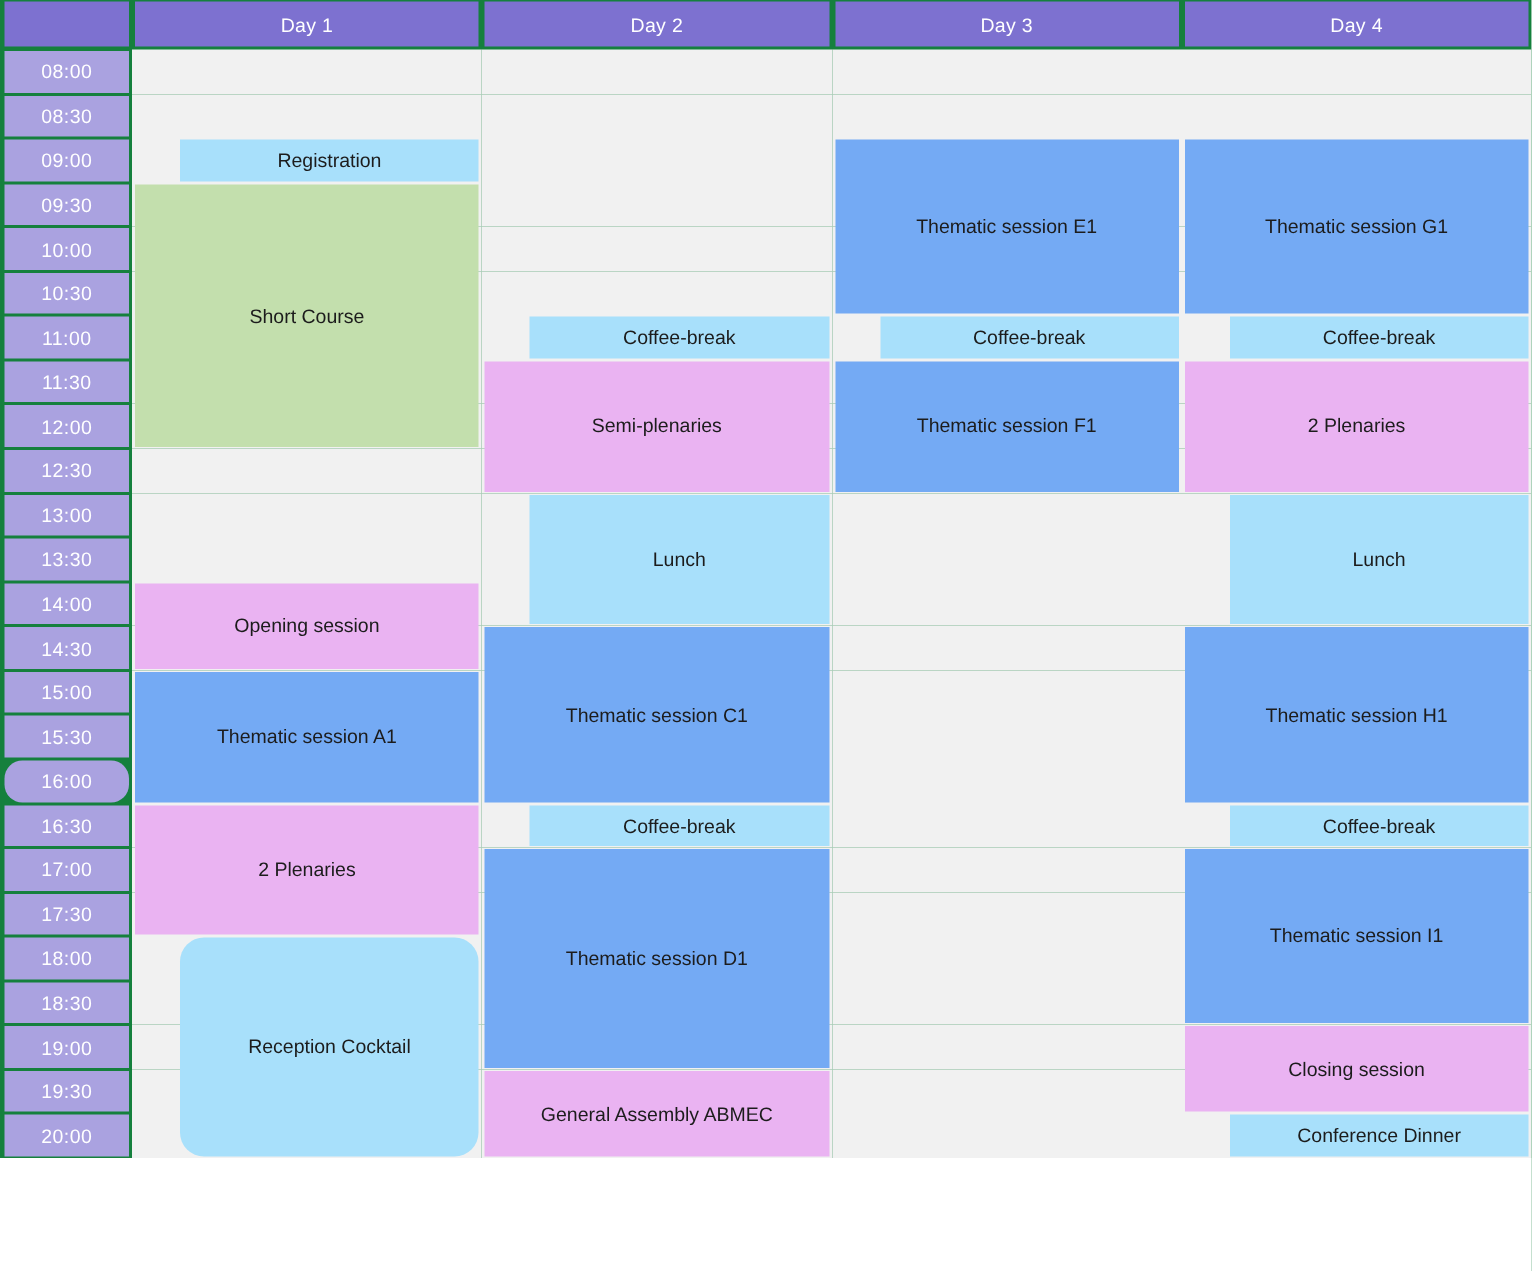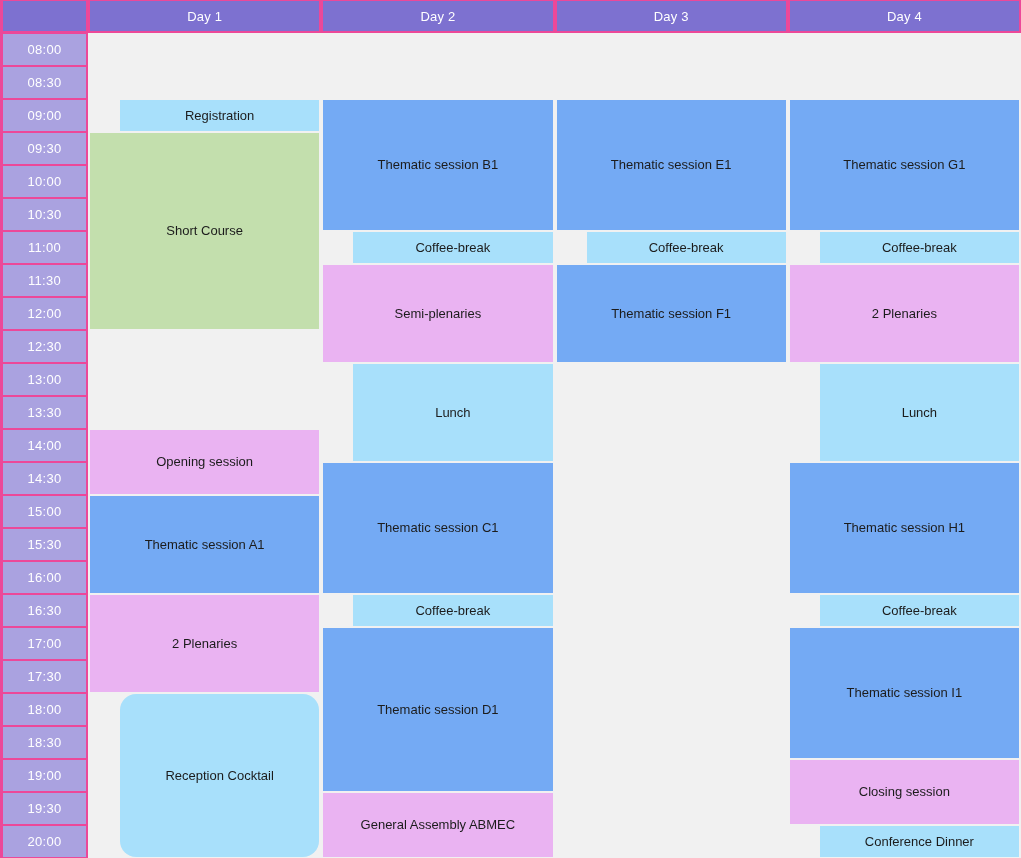--- a/index.html
+++ b/index.html
@@ -11,22 +11,22 @@
     font-family: "Liberation Sans", sans-serif;
     width: 1021px;
     height: 858px;
     overflow: hidden;
   }
   #schedule-grid {
     display: grid;
     grid-template-columns: 88px repeat(4, 1fr);
     grid-template-rows: 33px repeat(25, 1fr);
     width: 1021px;
-    height: 858px;
-    background: #ec4899;
+    height: 772px;
+    background: #15803d;
     box-sizing: border-box;
     gap: 0;
   }
   .corner-cell {
     background: #7d71d0;
     grid-column: 1;
     grid-row: 1;
     margin: 1px 2px 2px 3px;
   }
   .day-header {
@@ -91,21 +91,21 @@
     <div class="time-cell" style="grid-row: 8; text-align: center;">11:00</div>
     <div class="time-cell" style="grid-row: 9;">11:30</div>
     <div class="time-cell" style="grid-row: 10;">12:00</div>
     <div class="time-cell" style="grid-row: 11;">12:30</div>
     <div class="time-cell" style="grid-row: 12;">13:00</div>
     <div class="time-cell" style="grid-row: 13;">13:30</div>
     <div class="time-cell" style="grid-row: 14;">14:00</div>
     <div class="time-cell" style="grid-row: 15;">14:30</div>
     <div class="time-cell" style="grid-row: 16;">15:00</div>
     <div class="time-cell" style="grid-row: 17;">15:30</div>
-    <div class="time-cell" style="grid-row: 18;">16:00</div>
+    <div class="time-cell" style="grid-row: 18; border-radius: 12px;">16:00</div>
     <div class="time-cell" style="grid-row: 19;">16:30</div>
     <div class="time-cell" style="grid-row: 20;">17:00</div>
     <div class="time-cell" style="grid-row: 21;">17:30</div>
     <div class="time-cell" style="grid-row: 22;">18:00</div>
     <div class="time-cell" style="grid-row: 23;">18:30</div>
     <div class="time-cell" style="grid-row: 24;">19:00</div>
     <div class="time-cell" style="grid-row: 25;">19:30</div>
     <div class="time-cell" style="grid-row: 26;">20:00</div>
     <div class="bg-cell" style="grid-area: 2 / 2;"></div>
     <div class="bg-cell" style="grid-area: 3 / 2;"></div>
@@ -206,21 +206,20 @@
     <div class="bg-cell" style="grid-area: 23 / 5;"></div>
     <div class="bg-cell" style="grid-area: 24 / 5;"></div>
     <div class="bg-cell" style="grid-area: 25 / 5;"></div>
     <div class="bg-cell" style="grid-area: 26 / 5;"></div>
     <div class="event ev-lightblue" style="grid-area: 4 / 2 / span 1;">Registration</div>
     <div class="event ev-green" style="grid-area: 5 / 2 / span 6;">Short Course</div>
     <div class="event ev-pink" style="grid-area: 14 / 2 / span 2;">Opening session</div>
     <div class="event ev-blue" style="grid-area: 16 / 2 / span 3;">Thematic session A1</div>
     <div class="event ev-pink" style="grid-area: 19 / 2 / span 3;">2 Plenaries</div>
     <div class="event ev-lightblue" style="grid-area: 22 / 2 / span 5; border-radius: 16px;">Reception Cocktail</div>
-    <div class="event ev-blue" style="grid-area: 4 / 3 / span 4;">Thematic session B1</div>
     <div class="event ev-lightblue" style="grid-area: 8 / 3 / span 1;">Coffee-break</div>
     <div class="event ev-pink" style="grid-area: 9 / 3 / span 3;">Semi-plenaries</div>
     <div class="event ev-lightblue" style="grid-area: 12 / 3 / span 3;">Lunch</div>
     <div class="event ev-blue" style="grid-area: 15 / 3 / span 4;">Thematic session C1</div>
     <div class="event ev-lightblue" style="grid-area: 19 / 3 / span 1;">Coffee-break</div>
     <div class="event ev-blue" style="grid-area: 20 / 3 / span 5;">Thematic session D1</div>
     <div class="event ev-pink" style="grid-area: 25 / 3 / span 2;">General Assembly ABMEC</div>
     <div class="event ev-blue" style="grid-area: 4 / 4 / span 4;">Thematic session E1</div>
     <div class="event ev-lightblue" style="grid-area: 8 / 4 / span 1;">Coffee-break</div>
     <div class="event ev-blue" style="grid-area: 9 / 4 / span 3;">Thematic session F1</div>

